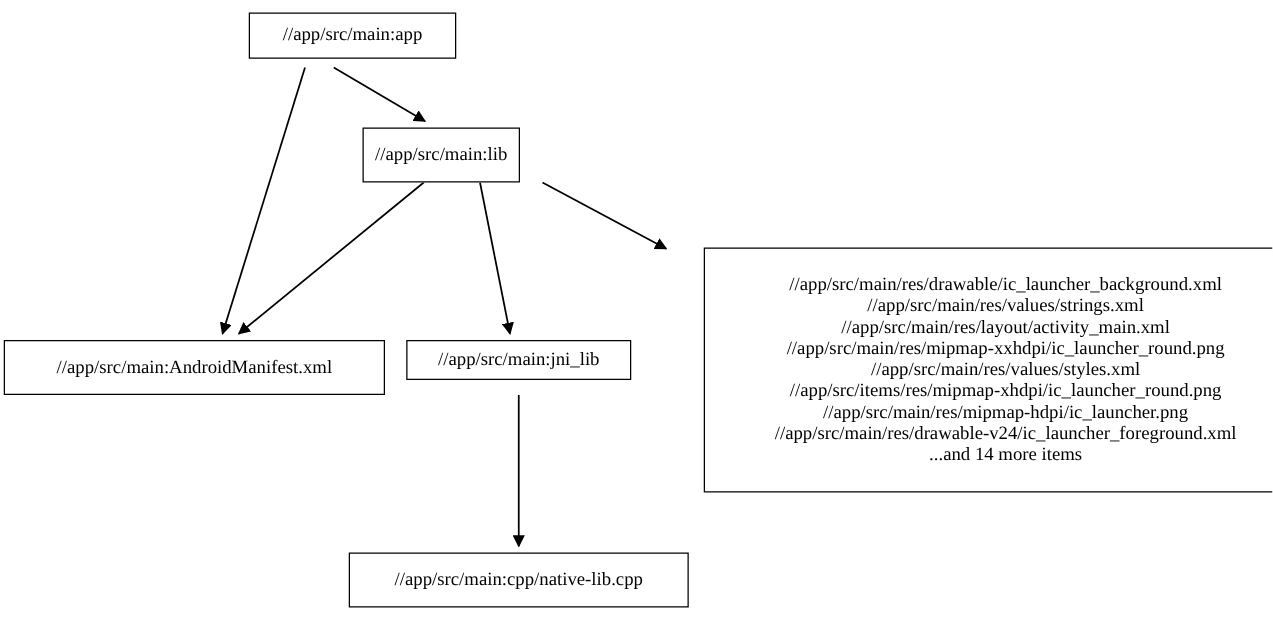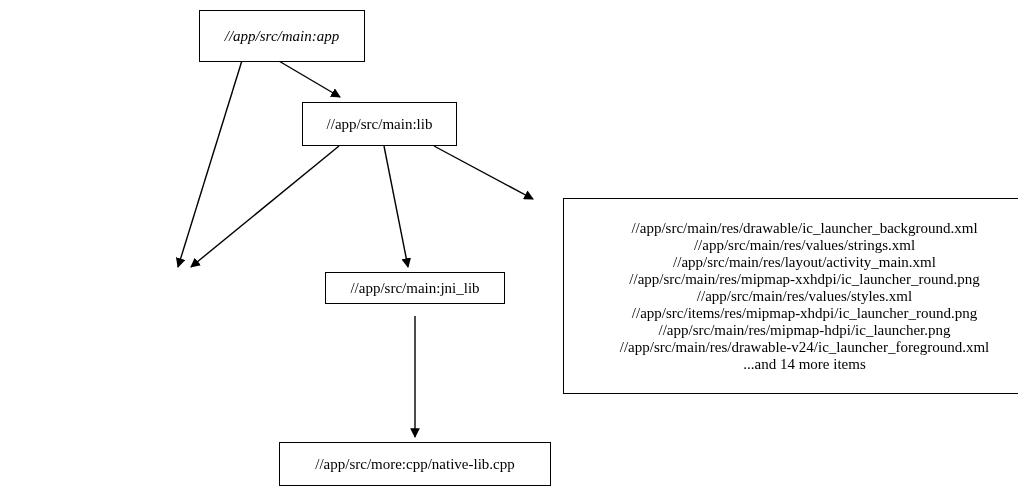--- a/index.html
+++ b/index.html
@@ -72,42 +72,45 @@
 
     <g>
       <path d="M 434 146 L 533 199" stroke="#000000" fill="none" stroke-width="1.4" marker-end="url(#arrow)"></path>
     </g>
 
     <g>
       <path d="M 415 316 L 415 437" stroke="#000000" fill="none" stroke-width="1.4" marker-end="url(#arrow)"></path>
     </g>
   </svg>
 
-  <div class="node" style="left:199px; top:10px; width:166px; height:52px;font-style:italic;">
+  <div class="node" style="left:199px; top:10px; width:166px; height:37px;">
     <span class="line">//app/src/main:app</span>
   </div>
 
-  <div class="node" style="left:302px; top:102px; width:155px; height:44px;">
+  <div class="node" style="left:290px; top:102px; width:126px; height:44px;">
     <span class="line">//app/src/main:lib</span>
   </div>
 
+  <div class="node" style="left:3px; top:272px; width:305px; height:44px;">
+    <span class="line">//app/src/main:AndroidManifest.xml</span>
+  </div>
 
   <div class="node" style="left:325px; top:272px; width:180px; height:32px;">
     <span class="line">//app/src/main:jni_lib</span>
   </div>
 
   <div class="node" style="left:531px; top:198px; width:483px; height:196px;margin-left:32px;">
     <span class="line">//app/src/main/res/drawable/ic_launcher_background.xml</span>
     <span class="line">//app/src/main/res/values/strings.xml</span>
     <span class="line">//app/src/main/res/layout/activity_main.xml</span>
     <span class="line">//app/src/main/res/mipmap-xxhdpi/ic_launcher_round.png</span>
     <span class="line">//app/src/main/res/values/styles.xml</span>
     <span class="line">//app/src/items/res/mipmap-xhdpi/ic_launcher_round.png</span>
     <span class="line">//app/src/main/res/mipmap-hdpi/ic_launcher.png</span>
     <span class="line">//app/src/main/res/drawable-v24/ic_launcher_foreground.xml</span>
     <span class="line">...and 14 more items</span>
   </div>
 
   <div class="node" style="left:279px; top:442px; width:272px; height:44px;">
-    <span class="line">//app/src/more:cpp/native-lib.cpp</span>
+    <span class="line">//app/src/main:cpp/native-lib.cpp</span>
   </div>
 
 </div>
 
 </body></html>

